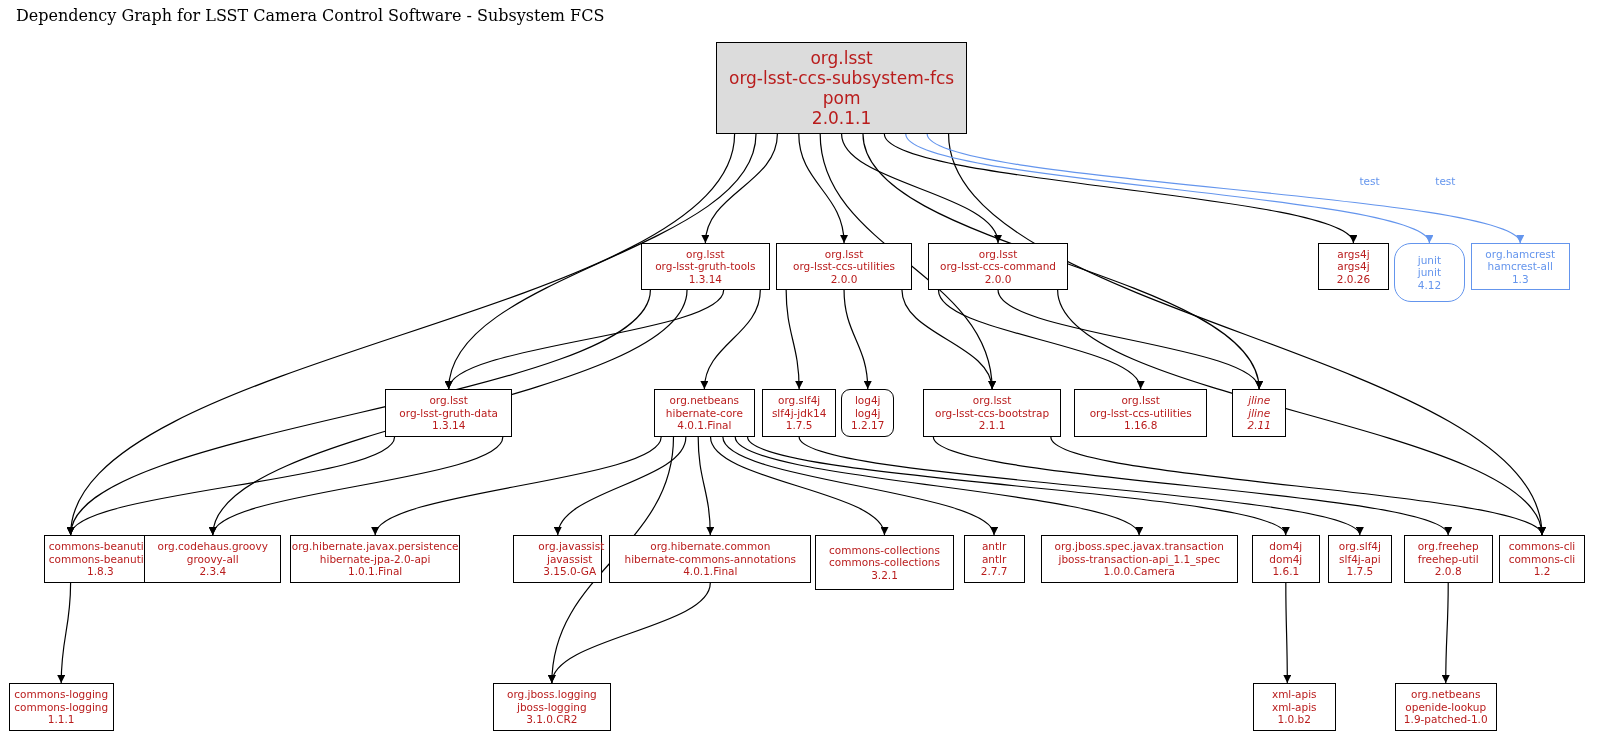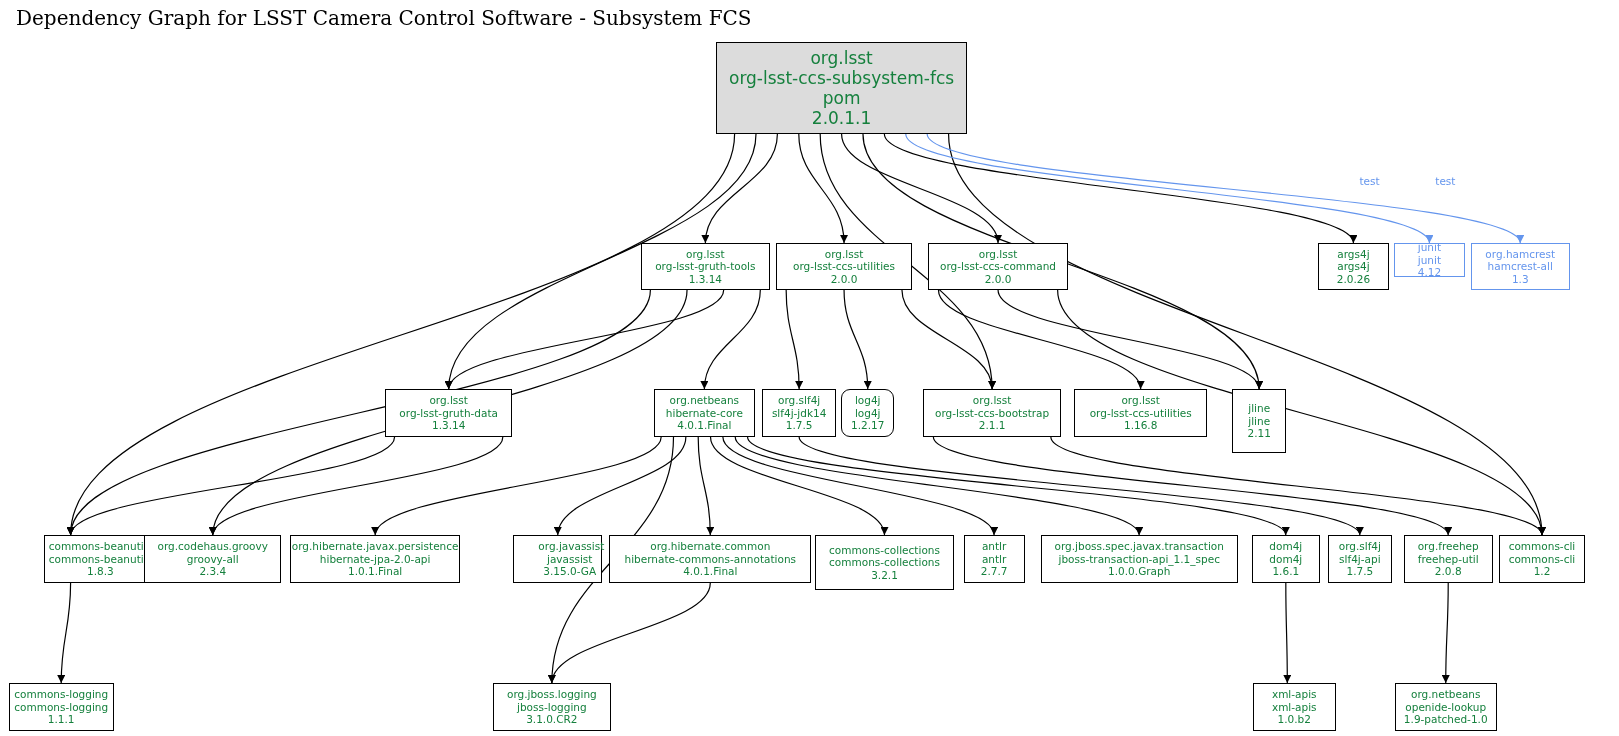--- a/index.html
+++ b/index.html
@@ -1,27 +1,27 @@
 <!DOCTYPE html>
 <html><head>
 <meta charset="utf-8">
 <style>
   html, body { margin: 0; padding: 0; background: #ffffff; }
   body { width: 1619px; height: 736px; position: relative; overflow: hidden; }
   #title {
     position: absolute; left: 16px; top: 6px;
     font-family: "DejaVu Serif", "Liberation Serif", serif;
-    font-size: 20px; color: #000; white-space: nowrap;
+    font-size: 16px; color: #000; white-space: nowrap;
   }
   #edges { position: absolute; left: 0; top: 0; }
   .node {
     position: absolute; box-sizing: border-box;
     border: 1.3px solid #000; background: #fff;
     font-family: "DejaVu Sans", sans-serif; font-size: 10.5px;
-    line-height: 12.5px; text-align: center; color: #15803d;
+    line-height: 12.5px; text-align: center; color: #b91c1c;
     display: flex; flex-direction: column; justify-content: center;
     cursor: pointer;
   }
   .node.root {
     background: #dcdcdc; font-size: 17px; line-height: 20px;
   }
   .node.test { border-color: #6495ed; color: #6495ed; }
   .node span { display: block; white-space: nowrap; }
   .edge-label {
     position: absolute; font-family: "DejaVu Sans", sans-serif;
@@ -100,21 +100,21 @@
     <div class="node" style="left: 927.963px; top: 243px; width: 140.182px; height: 47px;">
       <span>org.lsst</span>
       <span>org-lsst-ccs-command</span>
       <span>2.0.0</span>
     </div>
     <div class="node" style="left: 1317.91px; top: 243px; width: 71.078px; height: 47px;">
       <span>args4j</span>
       <span>args4j</span>
       <span>2.0.26</span>
     </div>
-    <div class="node test" style="left: 1393.92px; top: 243px; width: 71.078px; height: 34px;">
+    <div class="node test" style="left: 1393.92px; top: 243px; width: 71.078px; height: 59px; border-radius: 17px;">
       <span>junit</span>
       <span>junit</span>
       <span>4.12</span>
     </div>
     <div class="node test" style="left: 1470.92px; top: 243px; width: 98.7195px; height: 47px;">
       <span>org.hamcrest</span>
       <span>hamcrest-all</span>
       <span>1.3</span>
     </div>
     <div class="node" style="left: 385.006px; top: 389px; width: 127.348px; height: 48px;">
@@ -140,21 +140,21 @@
     <div class="node" style="left: 923.027px; top: 389px; width: 138.207px; height: 48px;">
       <span>org.lsst</span>
       <span>org-lsst-ccs-bootstrap</span>
       <span>2.1.1</span>
     </div>
     <div class="node" style="left: 1074.07px; top: 389px; width: 133.271px; height: 48px;">
       <span>org.lsst</span>
       <span>org-lsst-ccs-utilities</span>
       <span>1.16.8</span>
     </div>
-    <div class="node" style="left: 1232.02px; top: 389px; width: 54.2957px; height: 64px;">
+    <div class="node" style="left: 1232.02px; top: 389px; width: 54.2957px; height: 48px; font-style: italic;">
       <span>jline</span>
       <span>jline</span>
       <span>2.11</span>
     </div>
     <div class="node" style="left: 3.94878px; top: 535px; width: 113px; height: 48px; margin-left: 40px;">
       <span>commons-beanutils</span>
       <span>commons-beanutils</span>
       <span>1.8.3</span>
     </div>
     <div class="node" style="left: 144.13px; top: 535px; width: 137.22px; height: 48px; text-align: center;">
@@ -183,21 +183,21 @@
       <span>3.2.1</span>
     </div>
     <div class="node" style="left: 963.502px; top: 535px; width: 61.2061px; height: 48px;">
       <span>antlr</span>
       <span>antlr</span>
       <span>2.7.7</span>
     </div>
     <div class="node" style="left: 1040.5px; top: 535px; width: 197.439px; height: 48px;">
       <span>org.jboss.spec.javax.transaction</span>
       <span>jboss-transaction-api_1.1_spec</span>
-      <span>1.0.0.Graph</span>
+      <span>1.0.0.Camera</span>
     </div>
     <div class="node" style="left: 1251.76px; top: 535px; width: 68.1165px; height: 48px;">
       <span>dom4j</span>
       <span>dom4j</span>
       <span>1.6.1</span>
     </div>
     <div class="node" style="left: 1327.78px; top: 535px; width: 64.1677px; height: 48px;">
       <span>org.slf4j</span>
       <span>slf4j-api</span>
       <span>1.7.5</span>

